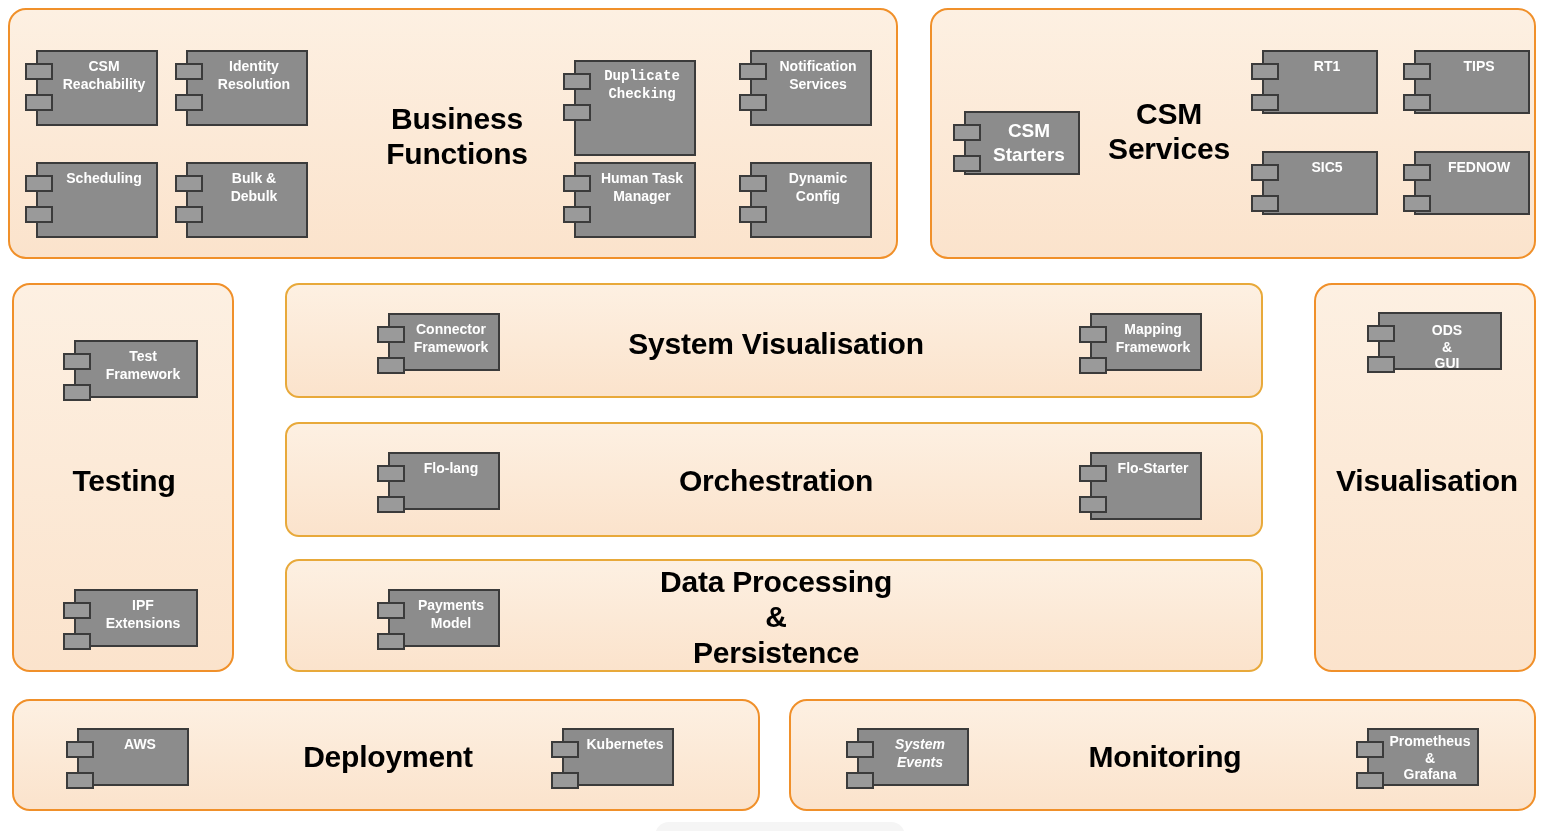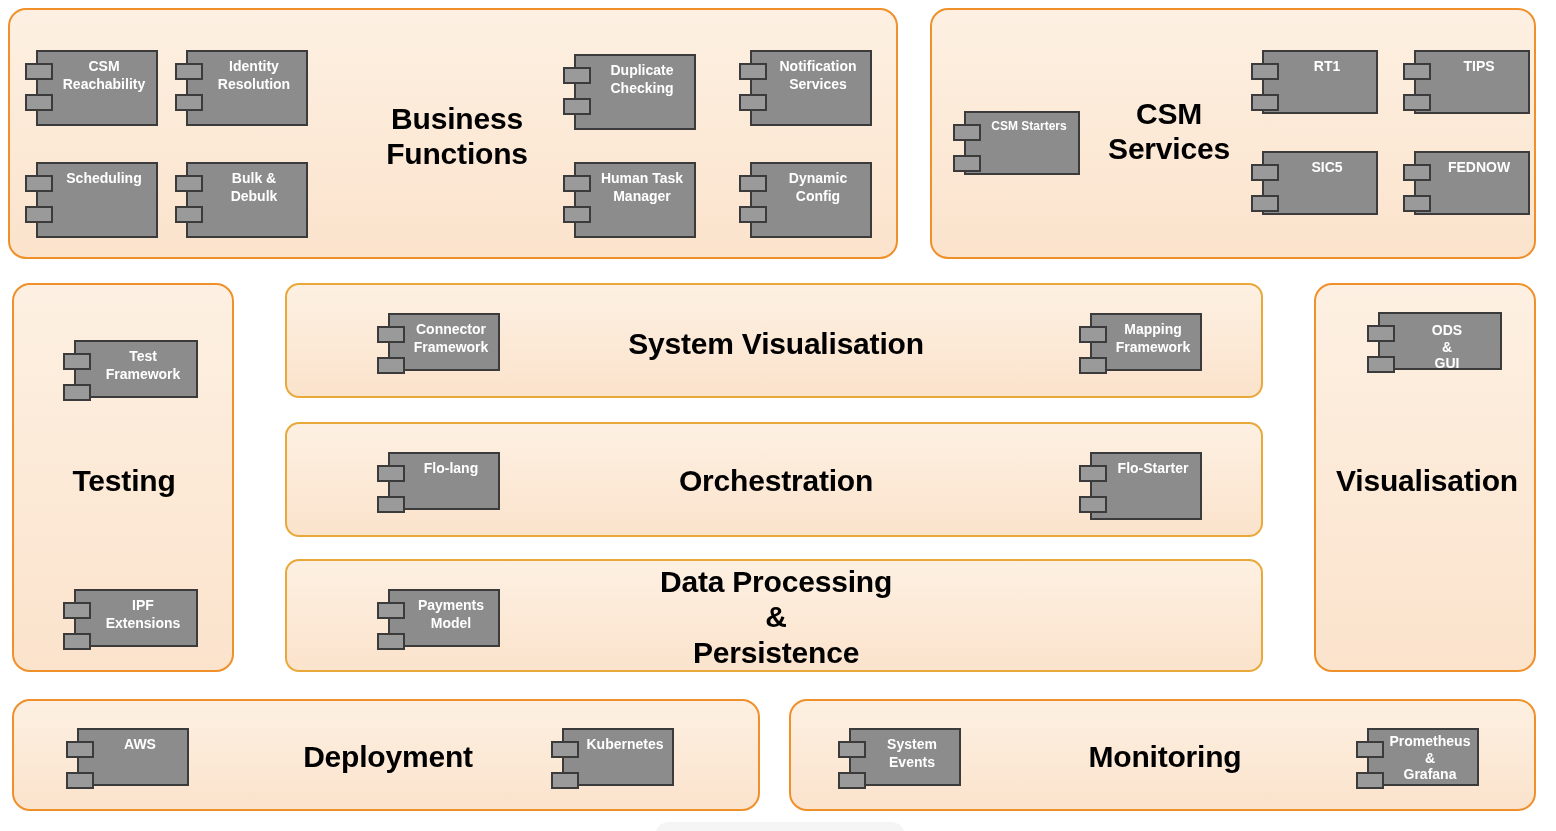--- a/index.html
+++ b/index.html
@@ -103,21 +103,21 @@
 
   <div class="component" style="left:176px; top:40px; width:122px; height:76px;">
     <div class="ports">
       <div class="port"></div>
       <div class="port"></div>
     </div>
     <div class="clabel">Identity
 Resolution</div>
   </div>
 
-  <div class="component" style="left:564px; top:44px; width:122px; height:76px;">
+  <div class="component" style="left:564px; top:50px; width:122px; height:96px;font-family:Liberation Mono, monospace;">
     <div class="ports">
       <div class="port"></div>
       <div class="port"></div>
     </div>
     <div class="clabel">Duplicate
 Checking</div>
   </div>
 
   <div class="component" style="left:740px; top:40px; width:122px; height:76px;">
     <div class="ports">
@@ -166,21 +166,21 @@
 
 <div class="panel" style="left:930px; top:8px; width:606px; height:251px;">
   <div class="panel-title" style="left:237px; top:121px; width:220px;">CSM
 Services</div>
 
   <div class="component" style="left:32px; top:101px; width:116px; height:64px;">
     <div class="ports">
       <div class="port"></div>
       <div class="port"></div>
     </div>
-    <div class="clabel" style="left:16px; right:2px; font-size:12px;">CSM Starters</div>
+    <div class="clabel" style="left:16px; right:2px; font-size:19px;">CSM Starters</div>
   </div>
 
   <div class="component" style="left:330px; top:40px; width:116px; height:64px;">
     <div class="ports">
       <div class="port"></div>
       <div class="port"></div>
     </div>
     <div class="clabel">RT1</div>
   </div>
 
@@ -320,21 +320,21 @@
       <div class="port"></div>
       <div class="port"></div>
     </div>
     <div class="clabel">Kubernetes</div>
   </div>
 </div>
 
 <div class="panel" style="left:789px; top:699px; width:747px; height:112px;">
   <div class="panel-title" style="left:374px; top:56px; width:400px;">Monitoring</div>
 
-  <div class="component" style="left:58px; top:27px; width:112px; height:58px;">
+  <div class="component" style="left:66px; top:27px; width:112px; height:58px;font-style:italic;">
     <div class="ports">
       <div class="port"></div>
       <div class="port"></div>
     </div>
     <div class="clabel">System
 Events</div>
   </div>
 
   <div class="component" style="left:576px; top:27px; width:112px; height:58px;">
     <div class="ports">

